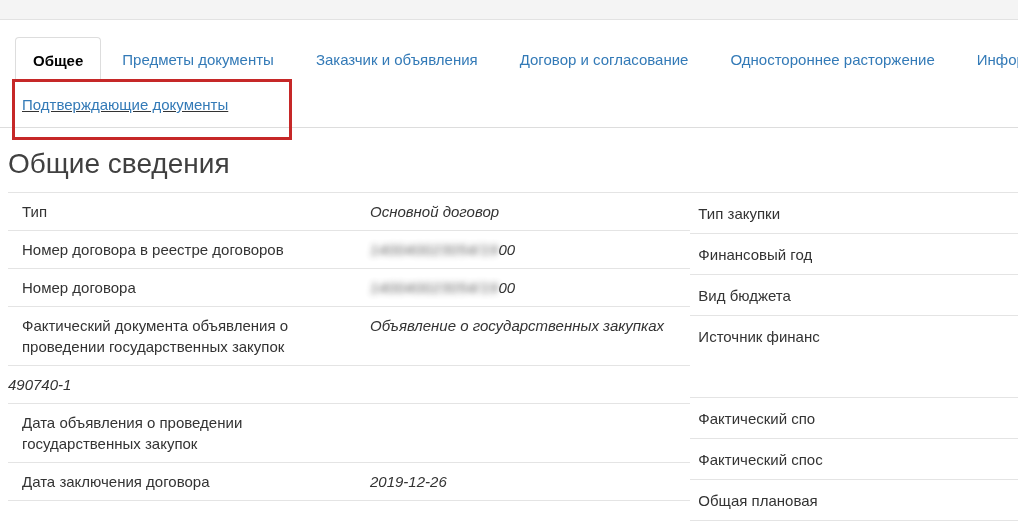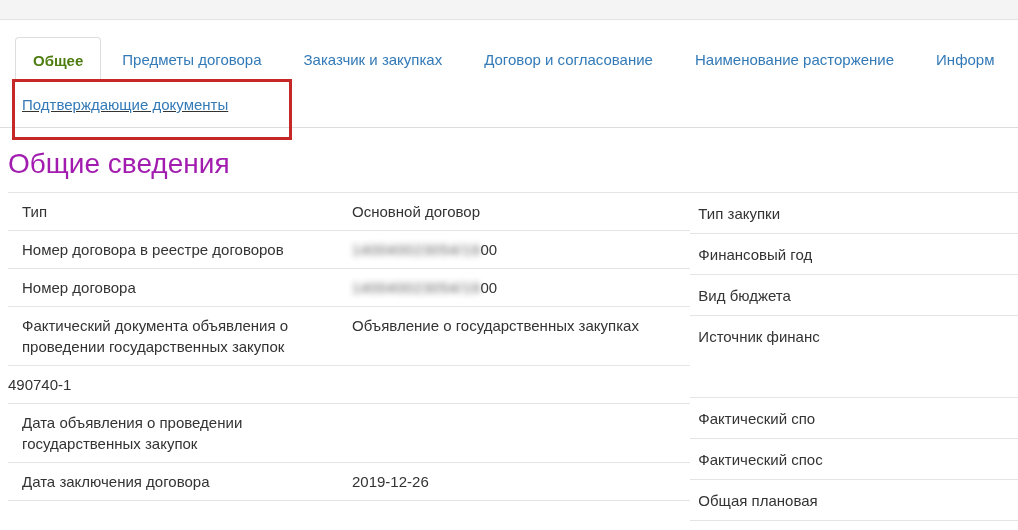--- a/index.html
+++ b/index.html
@@ -38,21 +38,21 @@
     cursor: pointer;
     white-space: nowrap;
   }
   .tab.active {
     padding: 0 17px;
     background: #ffffff;
     border: 1px solid #dddddd;
     border-bottom: none;
     border-radius: 4px 4px 0 0;
     font-weight: bold;
-    color: #4d7c0f;
+    color: #000000;
     cursor: default;
   }
   .tabs-row2 {
     display: flex;
     align-items: center;
     height: 45px;
     padding-left: 14px;
     text-decoration: underline;
   }
   .tabs-row2 .tab { padding: 0; }
@@ -64,44 +64,45 @@
     height: 61px;
     border: 3px solid #c62828;
     pointer-events: none;
     z-index: 5;
   }
   .section-title {
     font-size: 28px;
     font-weight: 400;
     line-height: 30px;
     margin: 21px 0 13px 8px;
-    color: #a21caf;
+    color: #404040;
   }
   .main {
     display: flex;
     align-items: flex-start;
     padding-left: 8px;
   }
   .details-table {
     width: 833px;
     border-bottom: 1px solid #e4e4e4;
   }
   .drow {
     display: flex;
     border-top: 1px solid #e4e4e4;
     padding: 8px 0;
     line-height: 21px;
+    gap: 18px;
   }
   .dlabel {
     width: 344px;
     padding-left: 14px;
     padding-right: 34px;
     flex-shrink: 0;
   }
-  .dvalue { flex: 1; }
+  .dvalue { flex: 1; font-style: italic; }
   .masked {
     filter: blur(3px);
     opacity: 0.8;
     letter-spacing: 0.5px;
   }
   .side-table {
     width: 400px;
     border-bottom: 1px solid #e4e4e4;
   }
   .srow {
@@ -113,24 +114,24 @@
   .srow.tall { height: 82px; }
 </style>
 </head>
 <body>
 
 <div class="topbar"></div>
 
 <div class="tabs-nav">
   <div class="tabs-row1">
     <a class="tab active">Общее</a>
-    <a class="tab">Предметы договора</a>
-    <a class="tab">Заказчик и закупках</a>
+    <a class="tab">Предметы документы</a>
+    <a class="tab">Заказчик и объявления</a>
     <a class="tab">Договор и согласование</a>
-    <a class="tab">Наименование расторжение</a>
+    <a class="tab">Одностороннее расторжение</a>
     <a class="tab">Информ</a>
   </div>
   <div class="tabs-row2">
     <a class="tab">Подтверждающие документы</a>
   </div>
   <div class="annotation-box"></div>
 </div>
 
 <h1 class="section-title">Общие сведения</h1>
 

